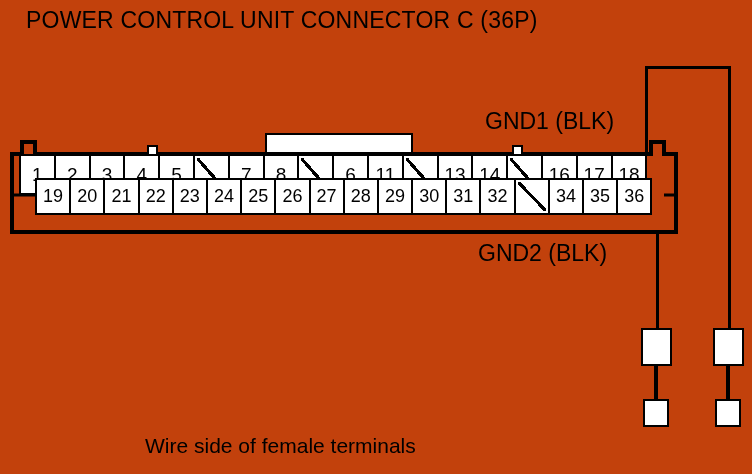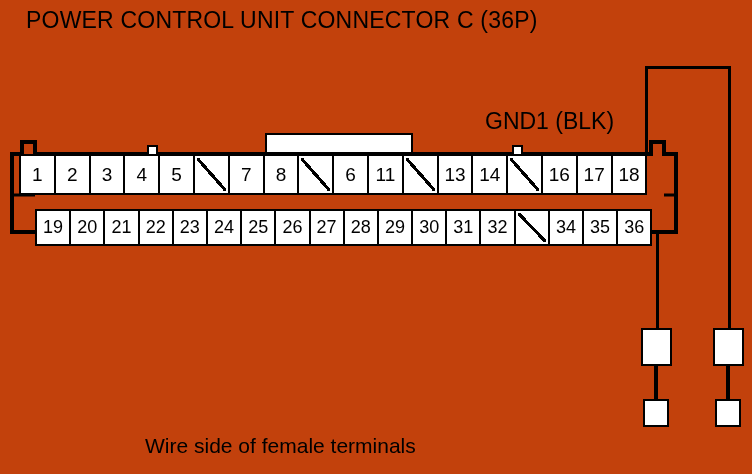--- a/index.html
+++ b/index.html
@@ -64,21 +64,21 @@
     display: flex;
     box-sizing: border-box;
   }
   #row-top {
     left: 9px;
     top: 14px;
     height: 41px;
   }
   #row-bottom {
     left: 25px;
-    top: 69px;
+    top: 38px;
     height: 37px;
   }
   .pin {
     position: relative;
     box-sizing: border-box;
     border: 2px solid #000;
     margin-left: -2px;
     display: flex;
     align-items: center;
     justify-content: center;
@@ -151,20 +151,21 @@
   }
 </style>
 </head>
 <body>
 
 <div id="canvas">
 
   <div id="title">POWER CONTROL UNIT CONNECTOR C (36P)</div>
 
   <div class="gnd-label" id="gnd1-label">GND1 (BLK)</div>
+  <div class="gnd-label" id="gnd2-label">GND2 (BLK)</div>
 
   <div class="wire-v" style="left:645px; top:66px;  height:90px;"></div>
   <div class="wire-h" style="left:645px; top:66px;  width:86px;"></div>
   <div class="wire-v" style="left:728px; top:66px;  height:262px;"></div>
 
   <div class="wire-v" style="left:656px; top:232px; height:96px;"></div>
 
   <div class="term-big" style="left:641px; top:328px;"></div>
   <div class="term-link" style="left:654px; top:364px; height:37px;"></div>
   <div class="term-small" style="left:643px; top:399px;"></div>

